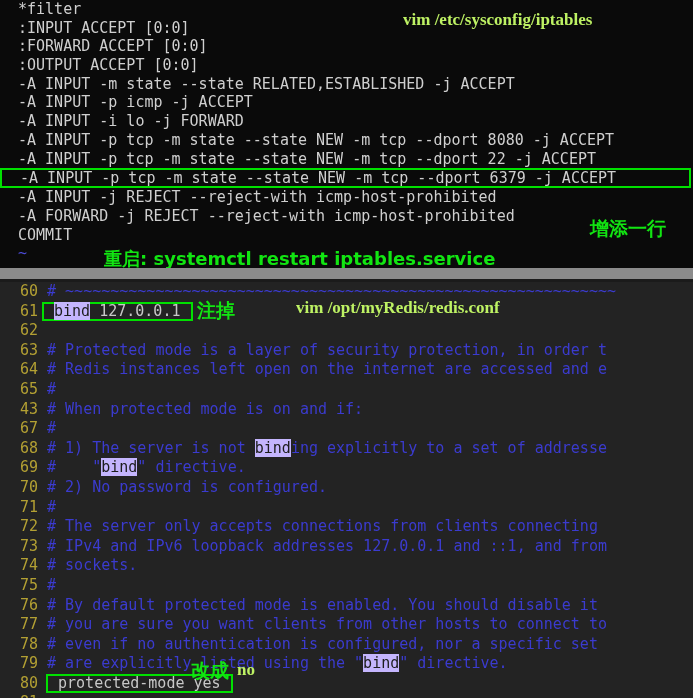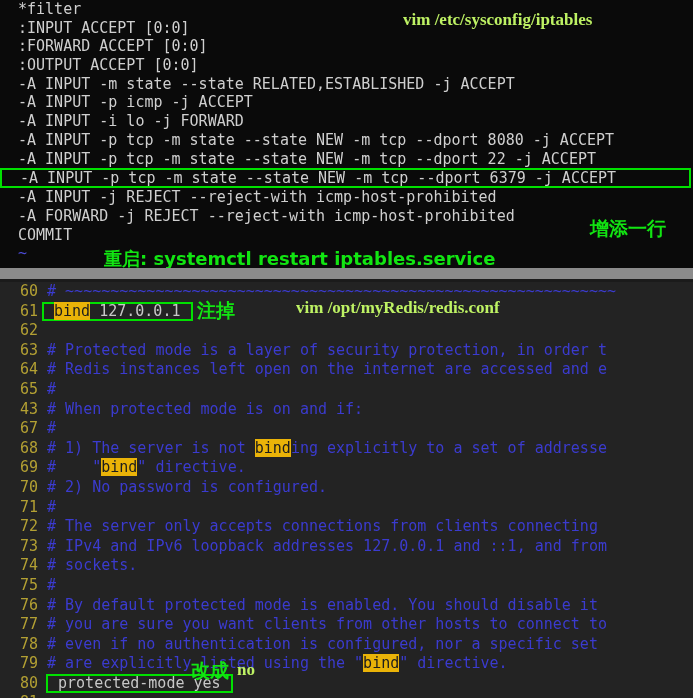--- a/index.html
+++ b/index.html
@@ -46,21 +46,21 @@
   }
   .conf-row{
     height:19.6px;line-height:19.6px;white-space:pre;font-size:15px;
   }
   .lnum{
     display:inline-block;width:38px;text-align:right;
     color:#b3a033;font-size:15px;
   }
   .ctext{color:#3b3bcf;}
   .ctext-plain{color:#c8c8c8;}
-  .hl{background:#eab308;color:#1d1d1d;}
+  .hl{background:#c4b5fd;color:#1d1d1d;}
   .tilde-run{color:#3b3bcf;}
 
   .boxed-conf{
     display:inline-block;box-sizing:border-box;
     border:2px solid #00e000;padding:0 1px;height:19px;line-height:15px;
     vertical-align:middle;
   }
 
   
   .anno{

